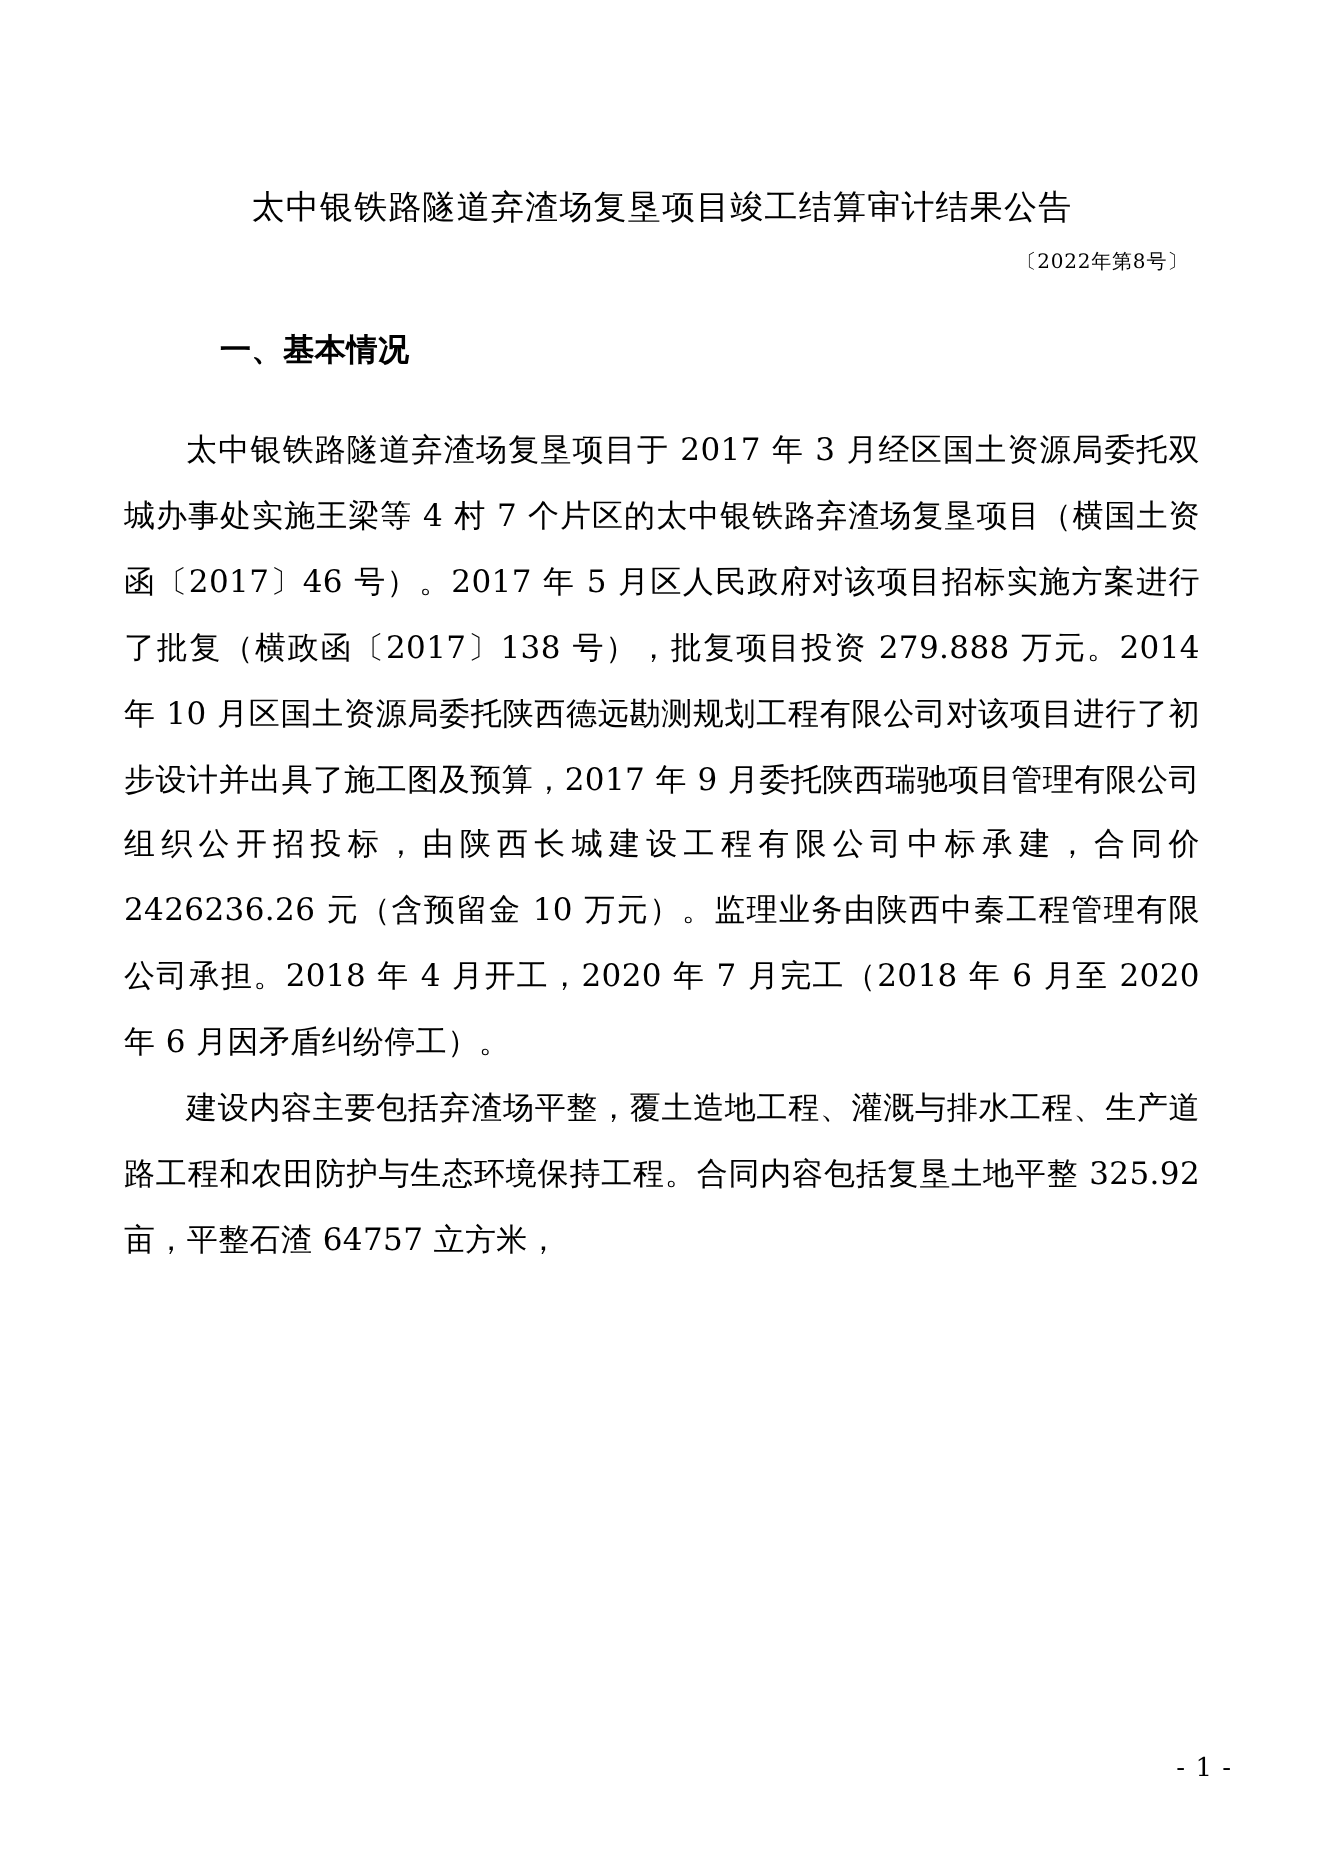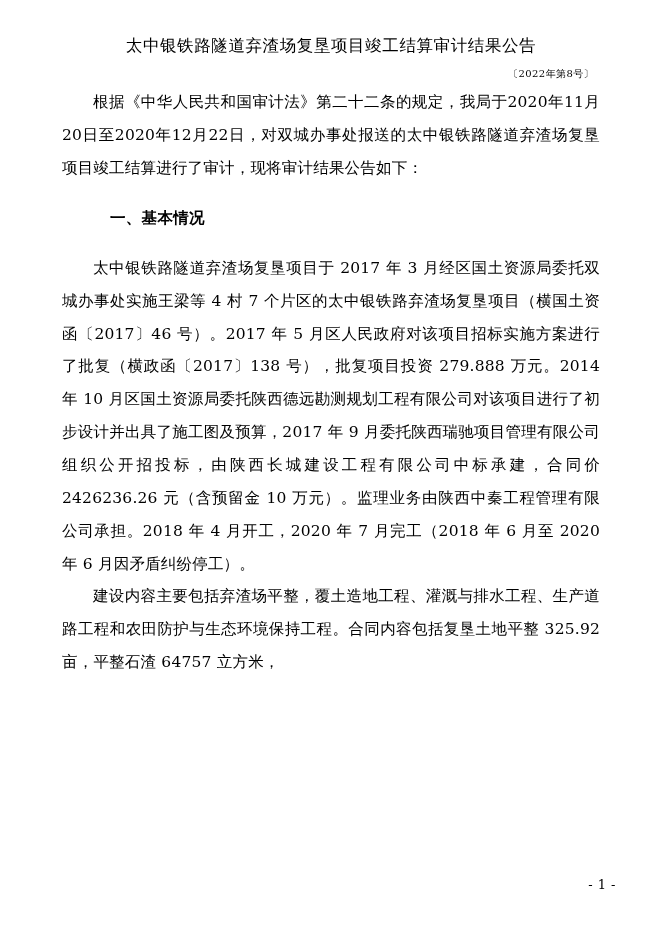--- a/index.html
+++ b/index.html
@@ -13,21 +13,21 @@
     font-family: "DejaVu Serif", "Liberation Serif", serif;
     color: #000000;
     position: relative;
     overflow: hidden;
   }
   .page {
     position: relative;
     width: 662px;
     height: 936px;
     box-sizing: border-box;
-    padding: 30px 62px 40px 62px;
+    padding: 88px 62px 40px 62px;
   }
   .doc-title {
     text-align: center;
     font-size: 16.5px;
     line-height: 1.9;
     letter-spacing: 0.6px;
     margin: 0 0 2px 0;
     font-weight: normal;
     font-family: "DejaVu Serif", "Liberation Serif", serif;
   }
@@ -65,21 +65,20 @@
 </style>
 </head>
 <body>
 
 <div class="page">
 
   <h1 class="doc-title">太中银铁路隧道弃渣场复垦项目竣工结算审计结果公告</h1>
 
   <div class="doc-number">〔2022年第8号〕</div>
 
-  <p class="body-text">根据《中华人民共和国审计法》第二十二条的规定，我局于2020年11月20日至2020年12月22日，对双城办事处报送的太中银铁路隧道弃渣场复垦项目竣工结算进行了审计，现将审计结果公告如下：</p>
 
   <p class="section-head">一、基本情况</p>
 
   <p class="body-text">太中银铁路隧道弃渣场复垦项目于 2017 年 3 月经区国土资源局委托双城办事处实施王梁等 4 村 7 个片区的太中银铁路弃渣场复垦项目（横国土资函〔2017〕46 号）。2017 年 5 月区人民政府对该项目招标实施方案进行了批复（横政函〔2017〕138 号），批复项目投资 279.888 万元。2014 年 10 月区国土资源局委托陕西德远勘测规划工程有限公司对该项目进行了初步设计并出具了施工图及预算，2017 年 9 月委托陕西瑞驰项目管理有限公司组织公开招投标，由陕西长城建设工程有限公司中标承建，合同价 2426236.26 元（含预留金 10 万元）。监理业务由陕西中秦工程管理有限公司承担。2018 年 4 月开工，2020 年 7 月完工（2018 年 6 月至 2020 年 6 月因矛盾纠纷停工）。</p>
 
   <p class="body-text">建设内容主要包括弃渣场平整，覆土造地工程、灌溉与排水工程、生产道路工程和农田防护与生态环境保持工程。合同内容包括复垦土地平整 325.92 亩，平整石渣 64757 立方米，</p>
 
   <div class="page-number">- 1 -</div>
 
 </div>

